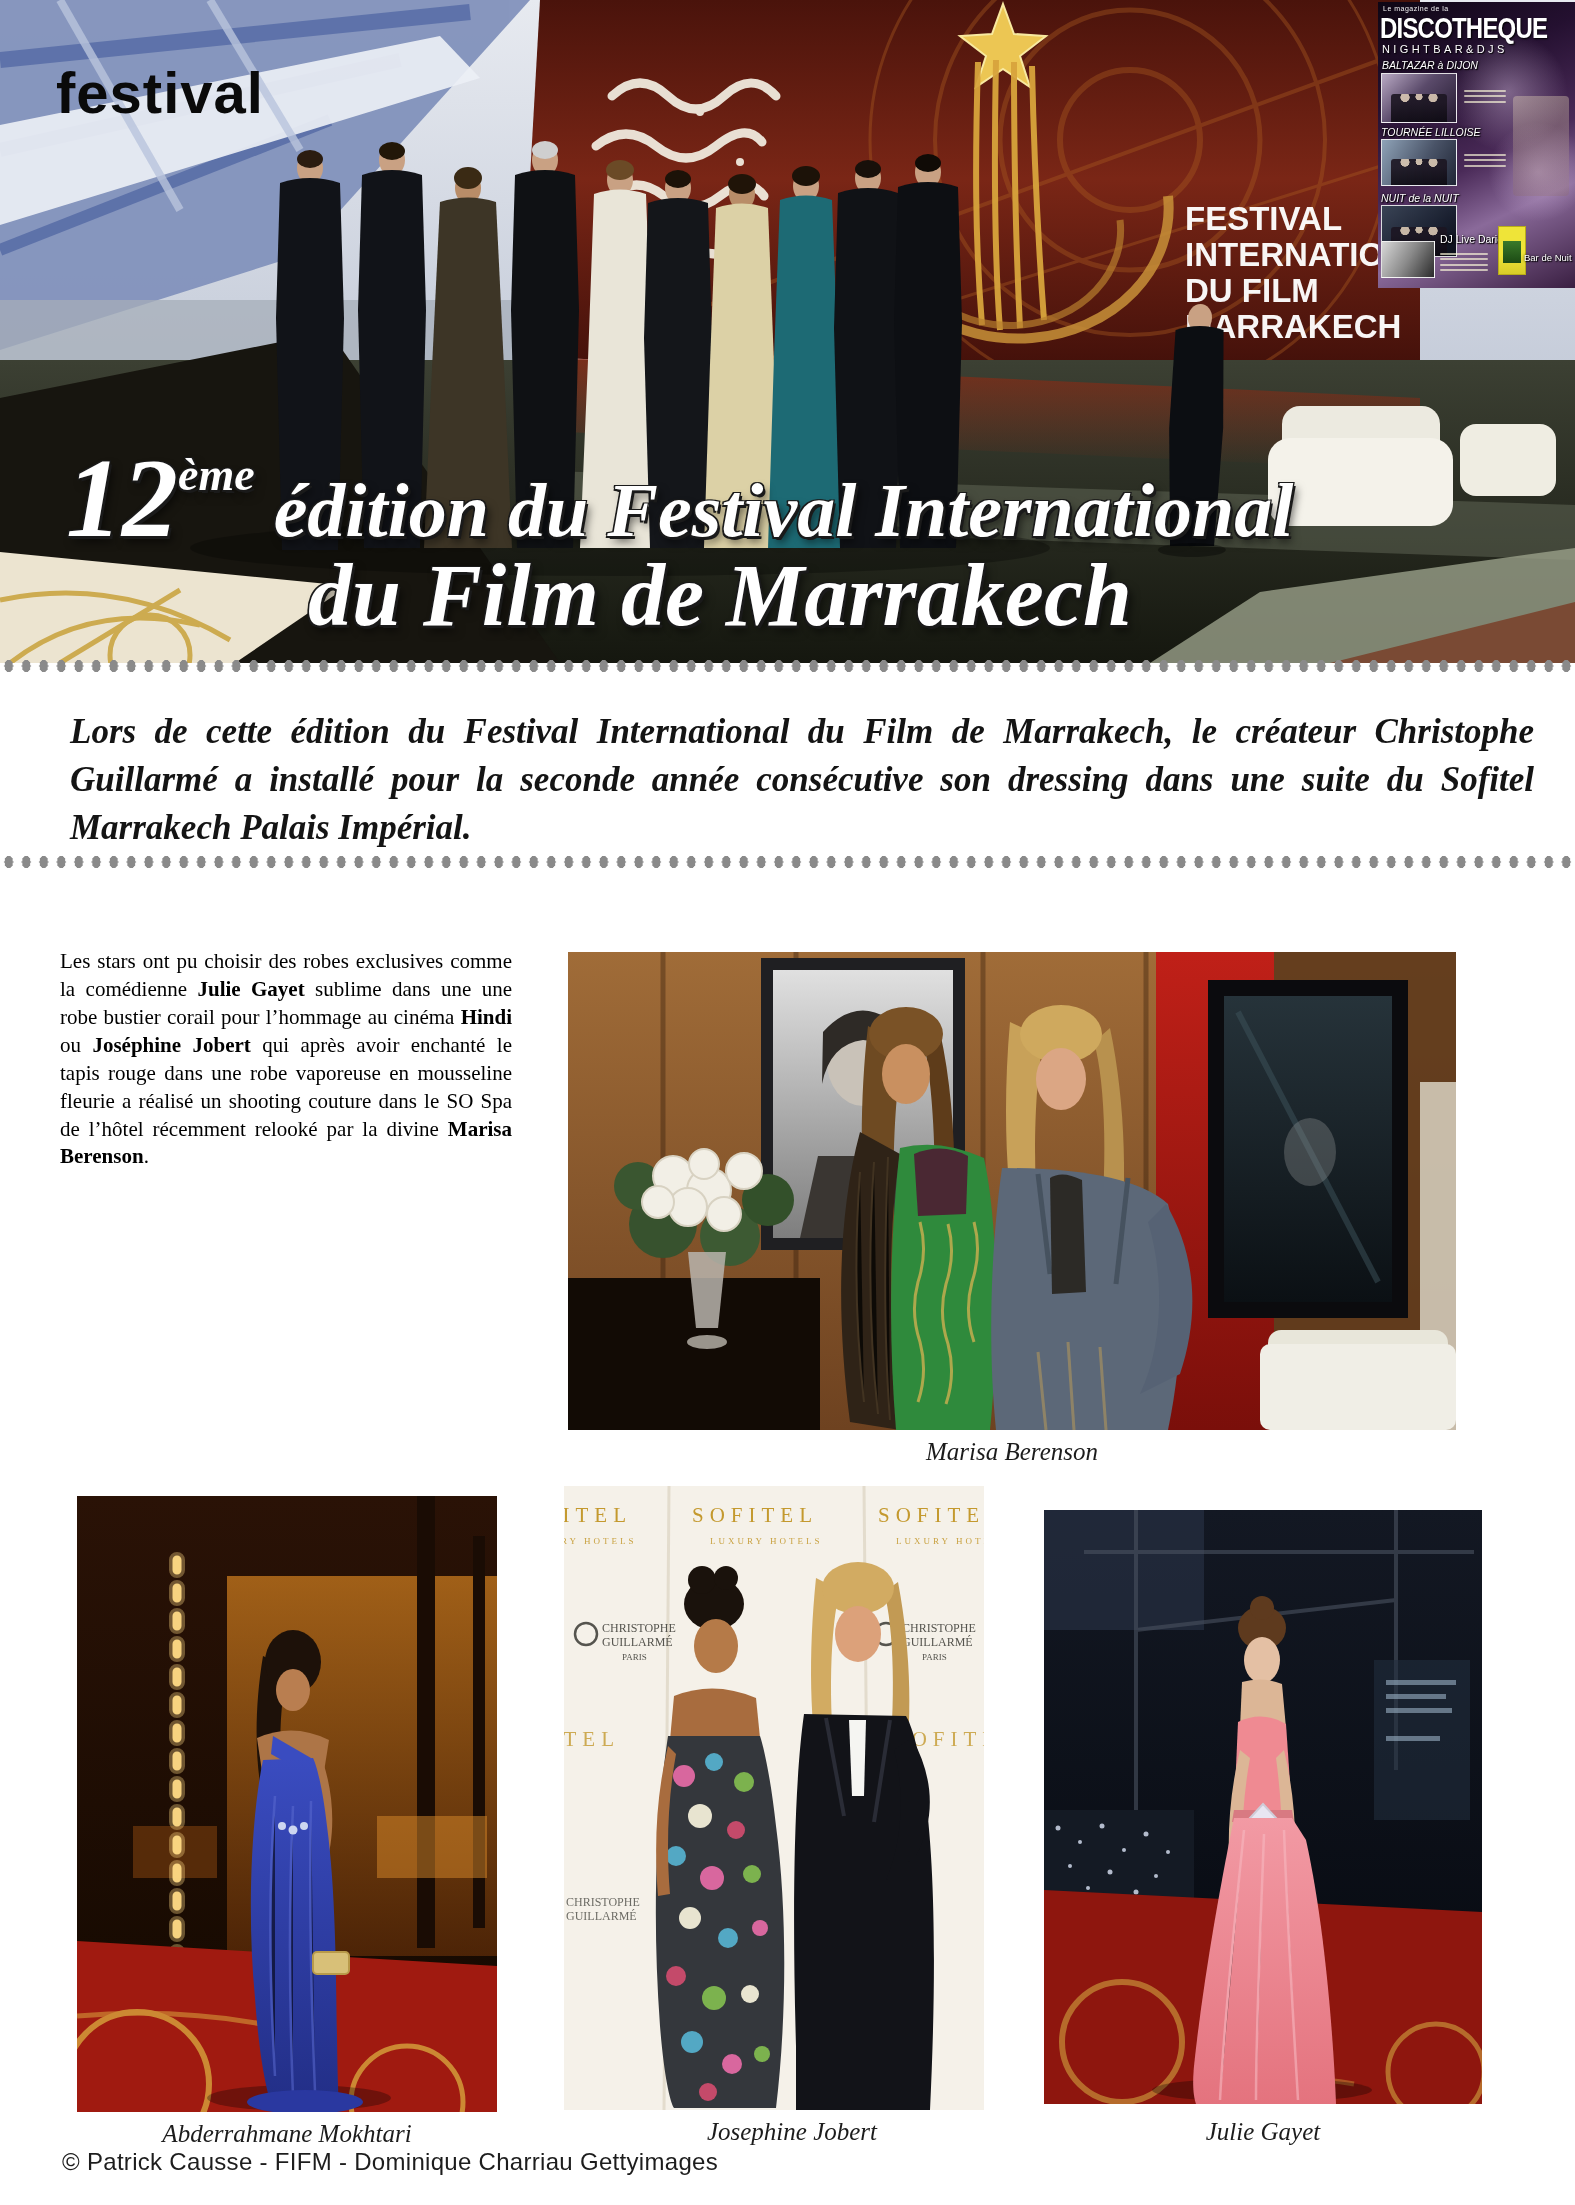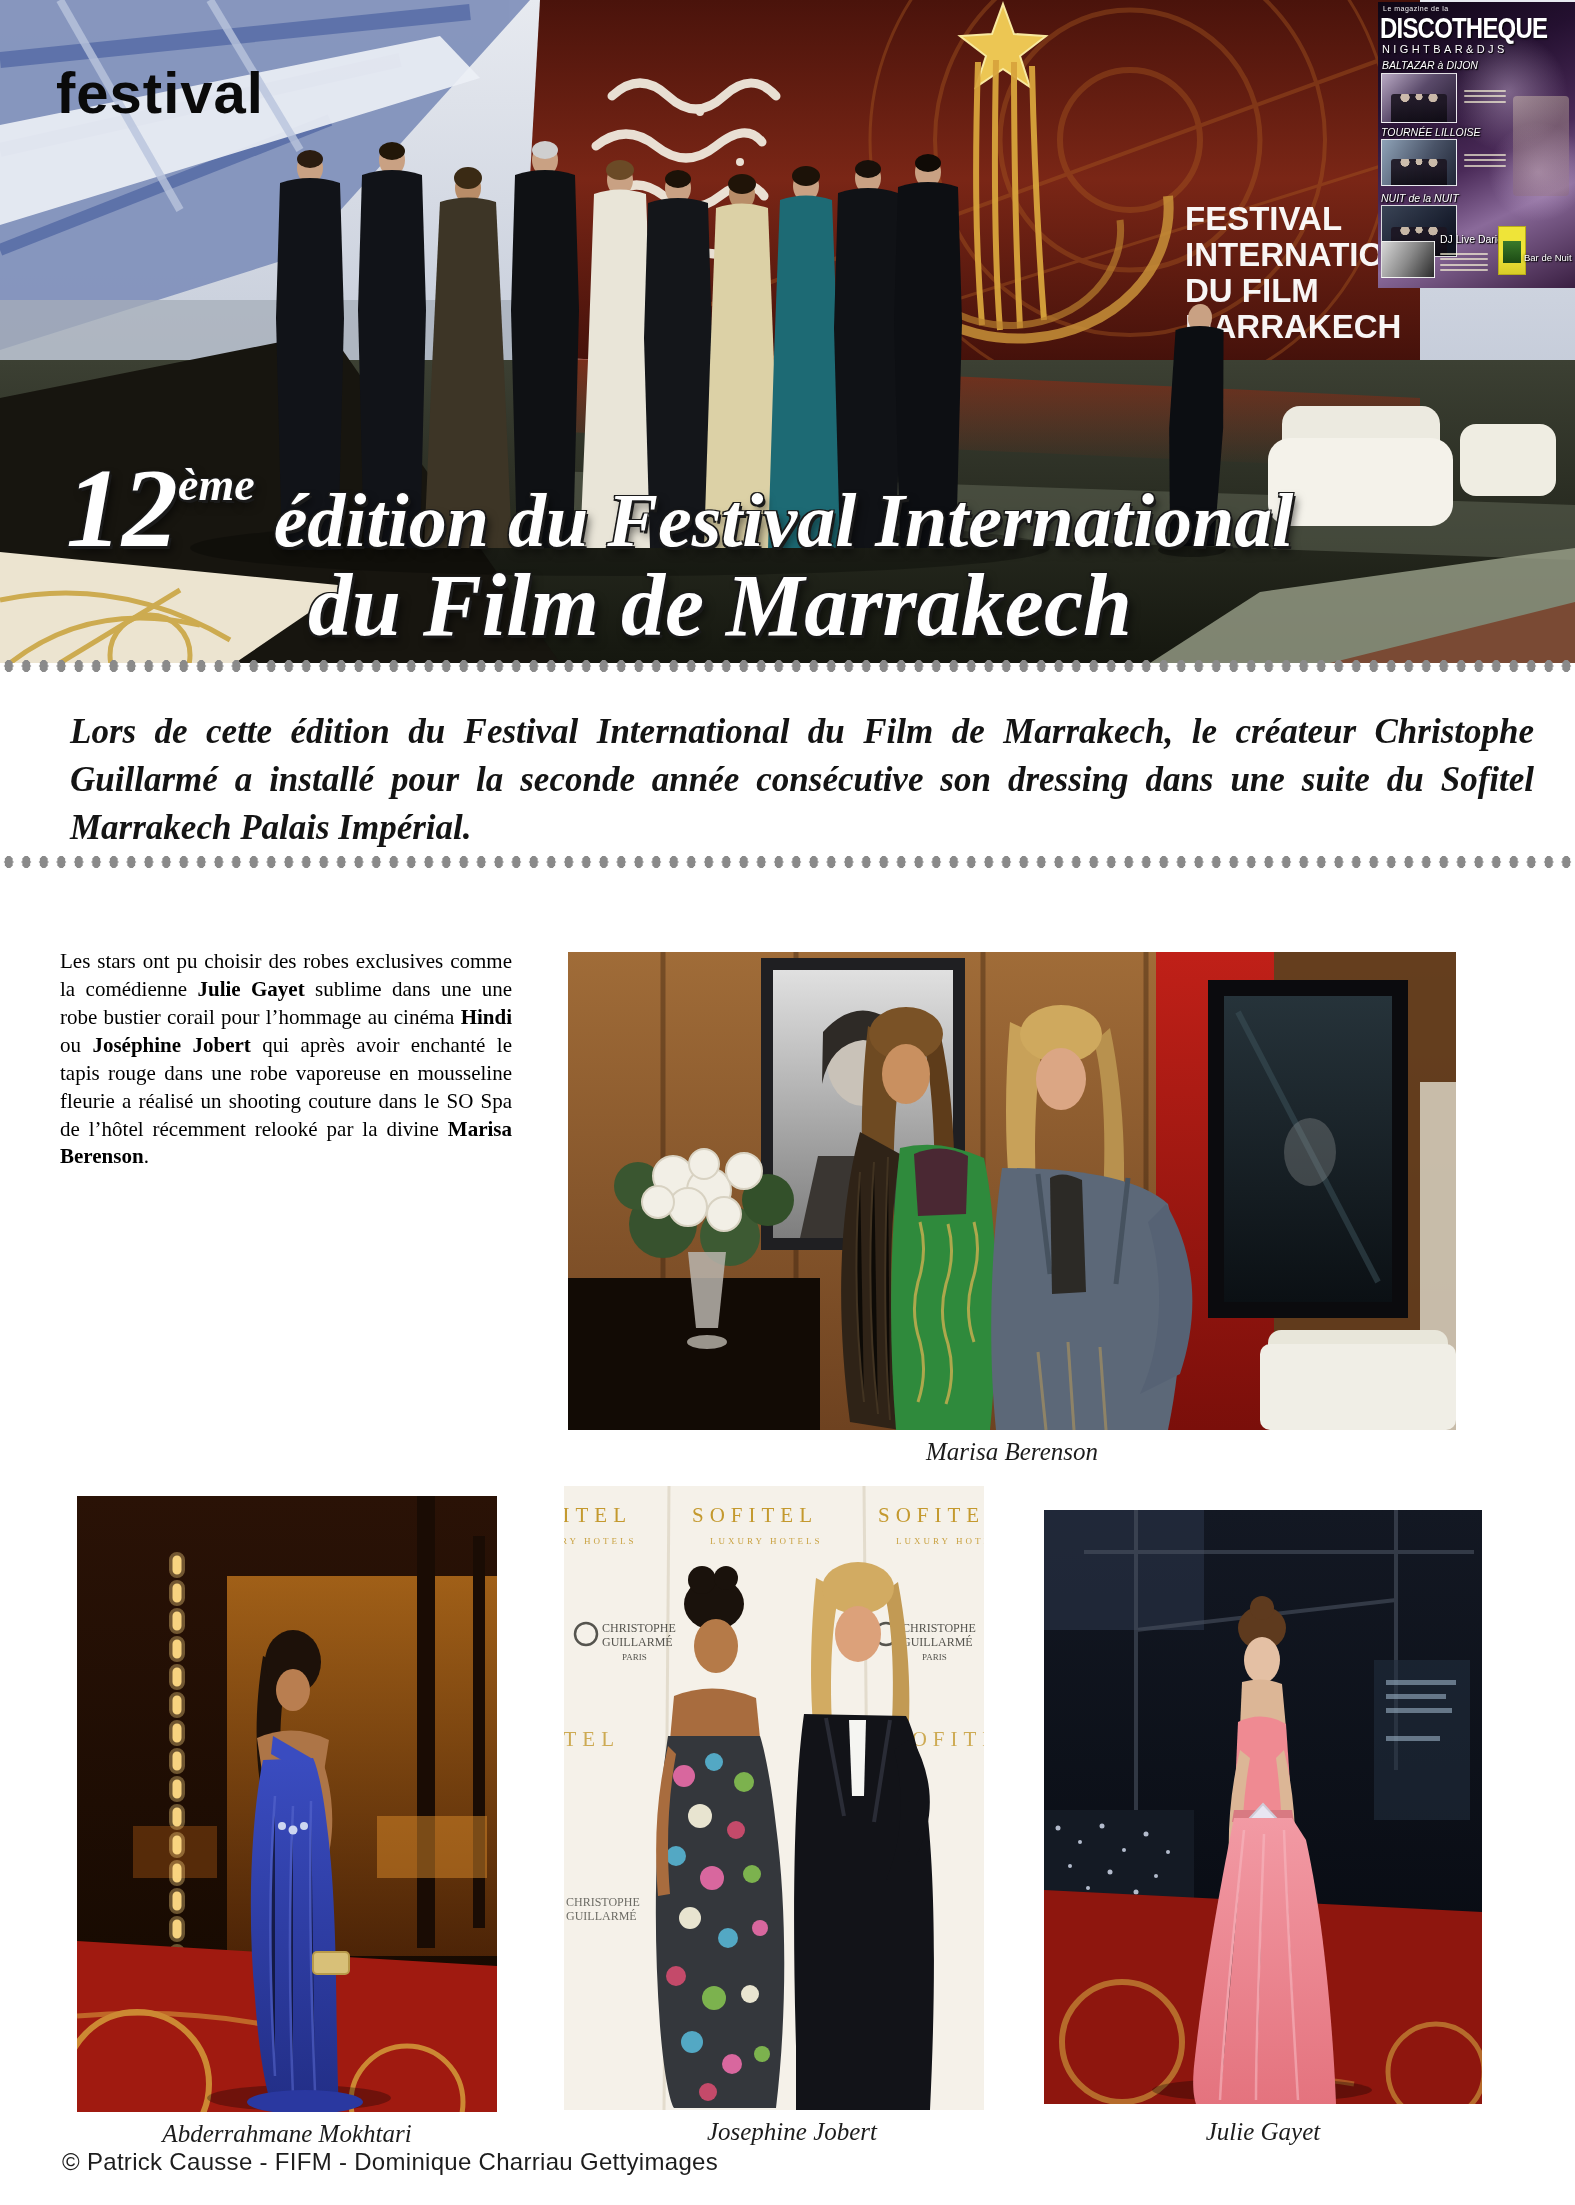--- a/index.html
+++ b/index.html
@@ -6,21 +6,21 @@
   .page{position:relative;width:1575px;height:2205px;background:#fff;overflow:hidden;
         font-family:"Liberation Serif",serif;}
 
   
   .hero{position:absolute;left:0;top:0;width:1575px;height:663px;overflow:hidden;}
   .hero svg{display:block;width:100%;height:100%;}
   .masthead{position:absolute;left:56px;top:64px;color:#0a0a0a;
             font-family:"Liberation Sans",sans-serif;}
   .masthead .section{font-size:58px;font-weight:700;letter-spacing:1px;line-height:1;}
   .masthead .dates{font-size:29px;font-weight:700;margin-top:4px;letter-spacing:.5px;}
-  .hero-title{position:absolute;left:0;top:10px;width:1435px;height:663px;pointer-events:none;}
+  .hero-title{position:absolute;left:0;top:0;width:1435px;height:663px;pointer-events:none;}
   .hero-title .tl{color:#fff;font-style:italic;font-weight:700;
       text-shadow:2.5px 2.5px 0 #1a1a1a,-1.5px -1.5px 0 #1a1a1a,1.5px -1.5px 0 #1a1a1a,
                   -1.5px 1.5px 0 #1a1a1a,4px 6px 9px rgba(0,0,0,.55);}
   .title-l1{position:absolute;left:66px;top:448px;white-space:nowrap;line-height:.9;}
   .t-num{font-size:112px;}
   .t-sup{font-size:46px;position:relative;top:-46px;}
   .t-rest{font-size:76px;}
   .title-l2{position:absolute;left:0;top:552px;width:1440px;text-align:center;font-size:88px;line-height:1;}
 
   

